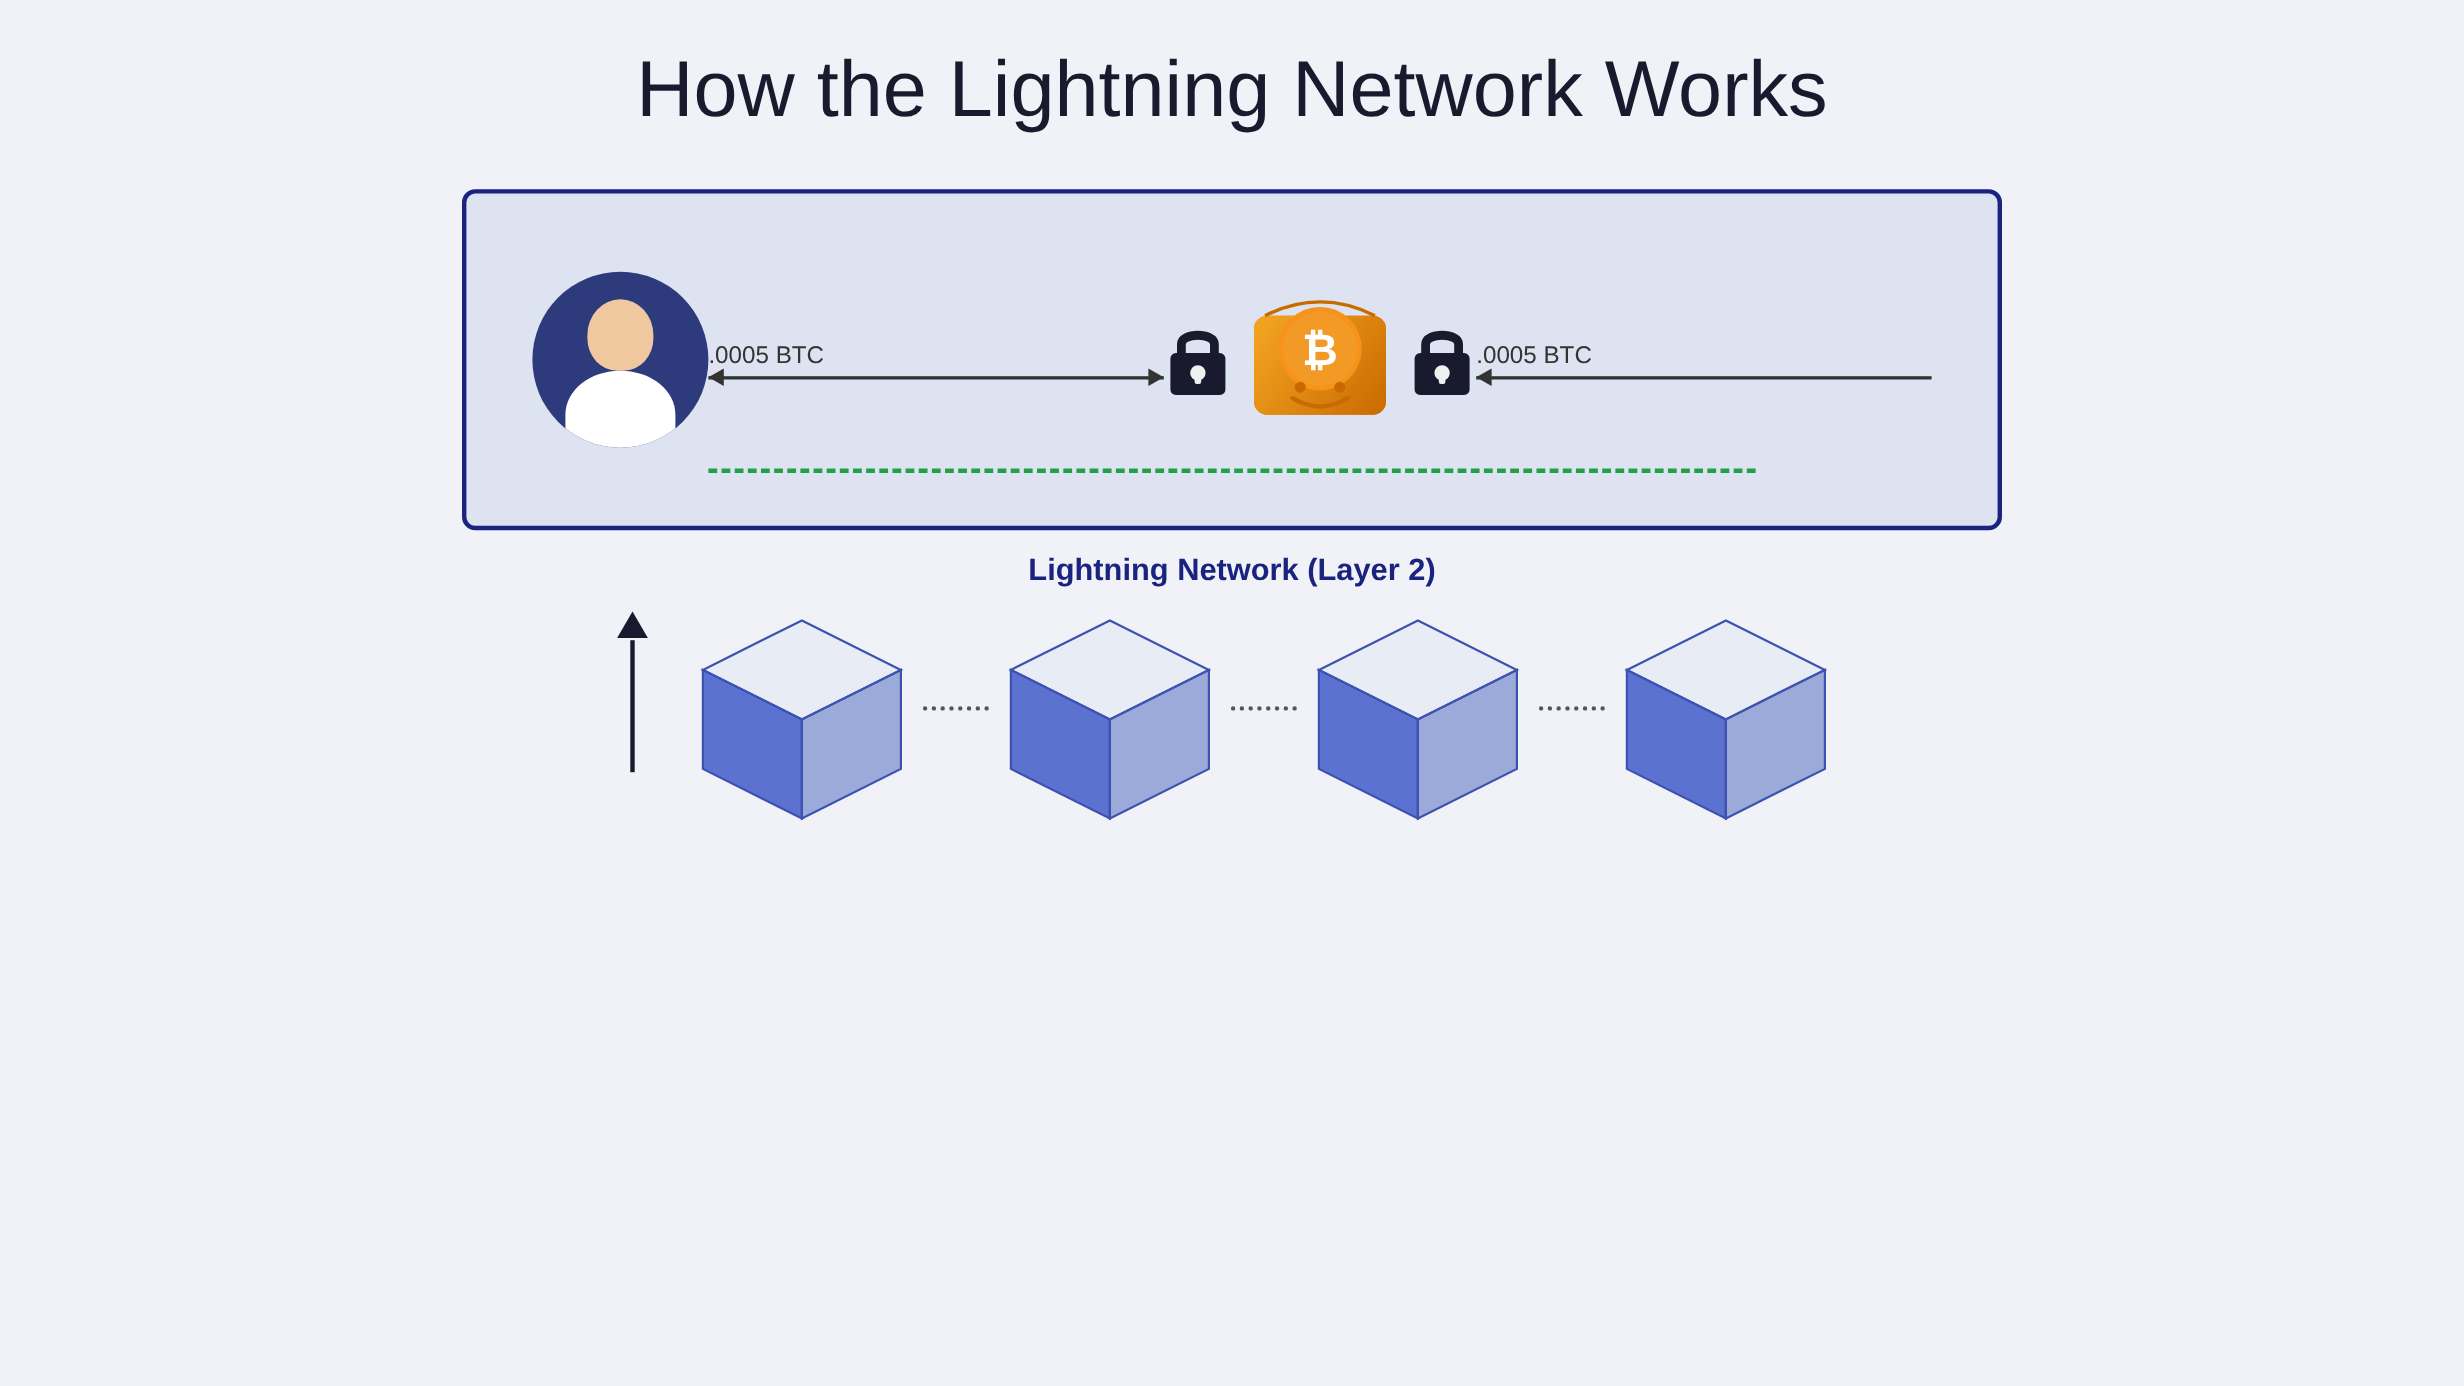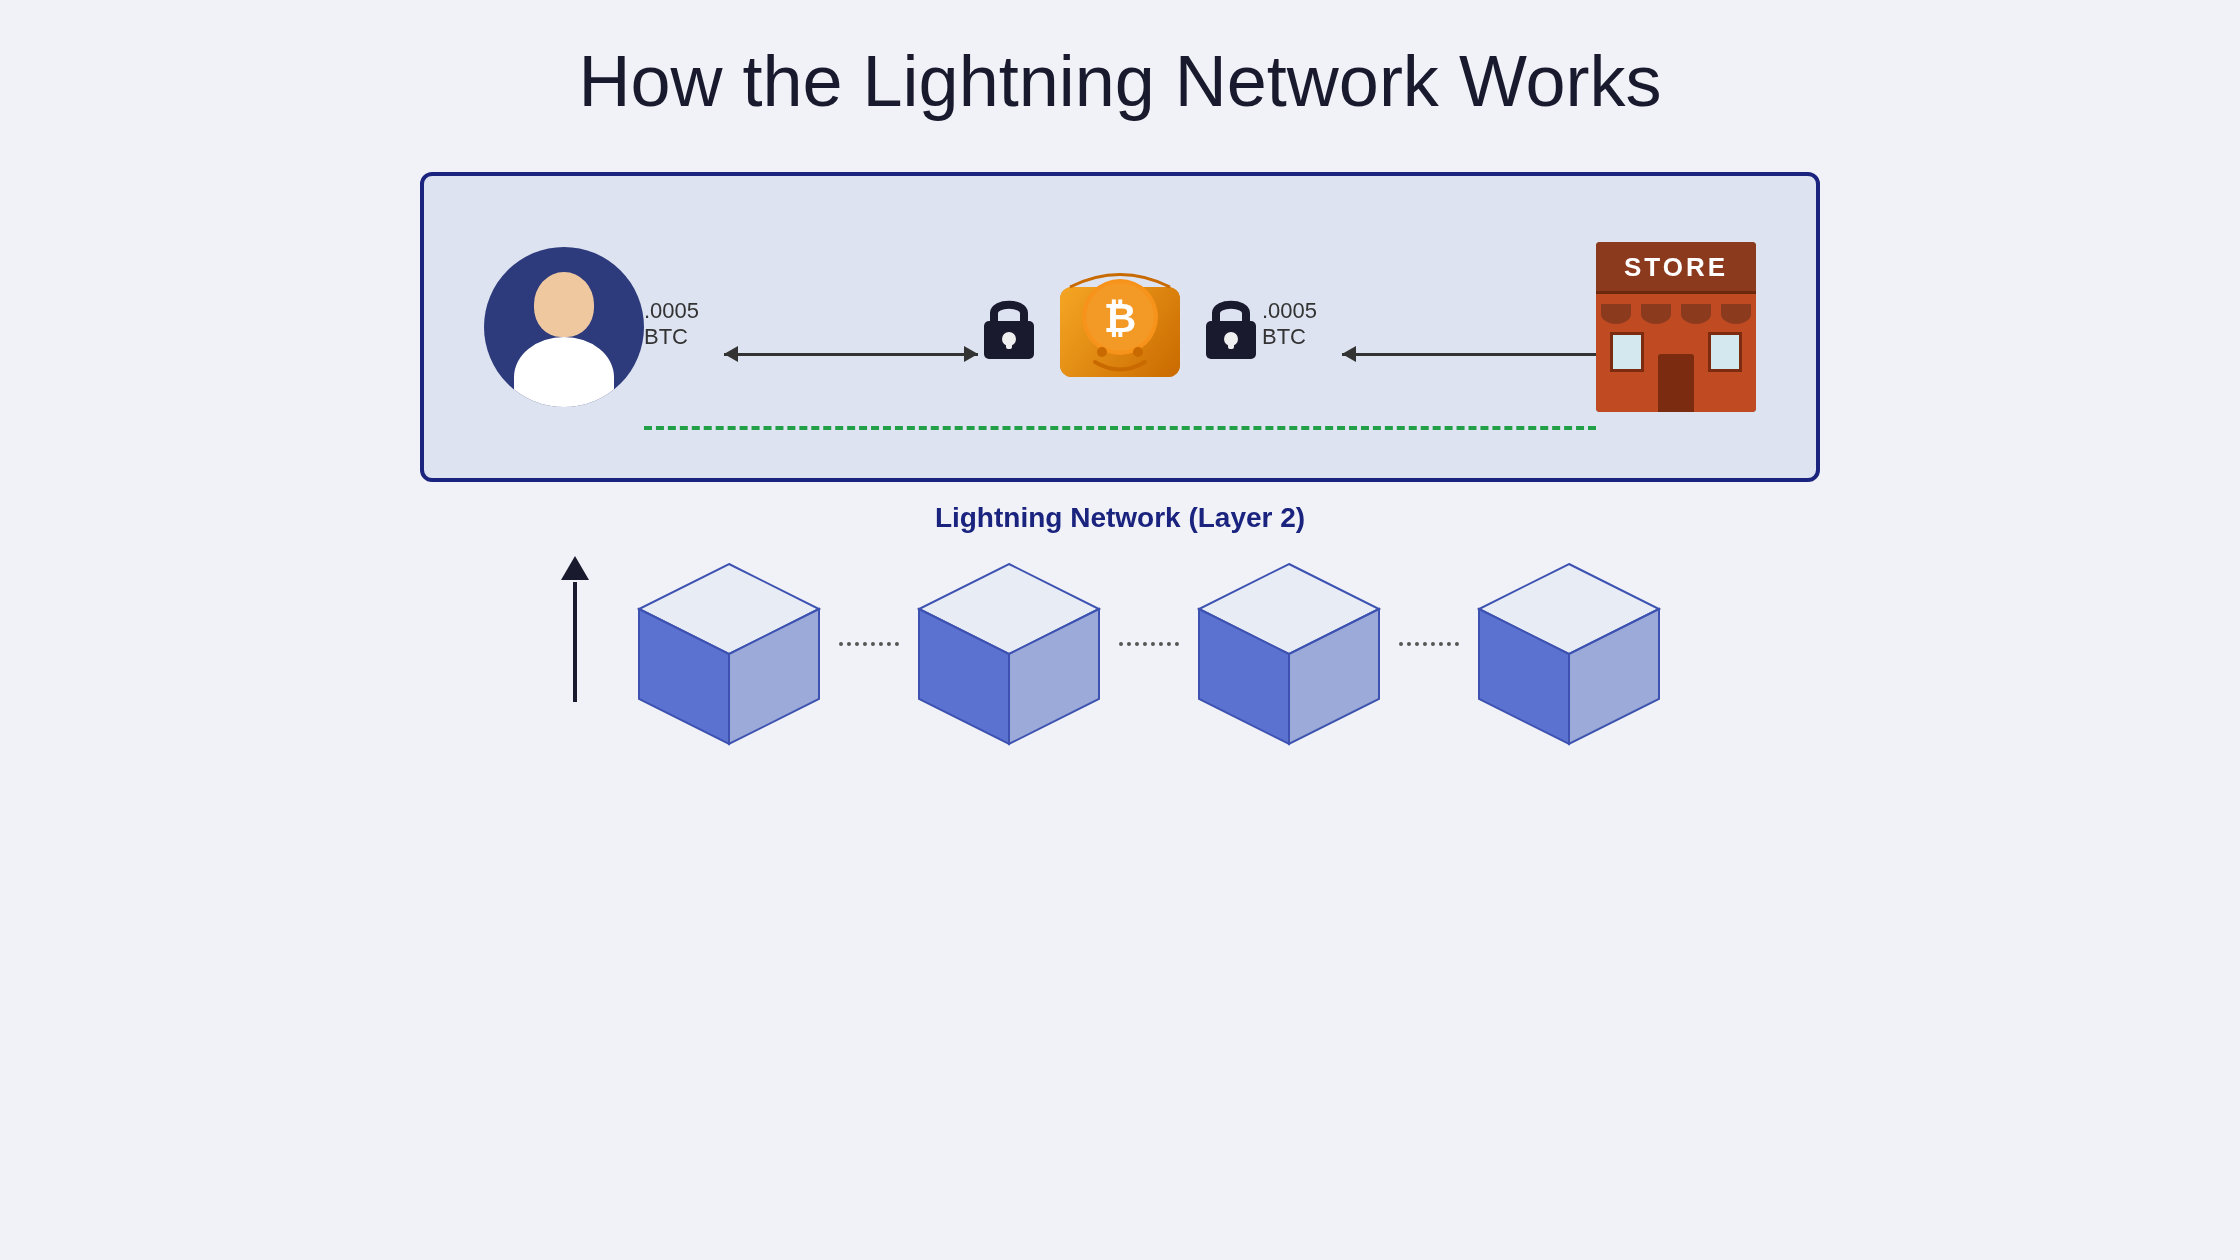--- a/index.html
+++ b/index.html
@@ -83,22 +83,22 @@
 
     .lock-icon {
       width: 62px;
       height: 72px;
       flex-shrink: 0;
     }
 
     .arrow-segment {
       flex: 1;
       display: flex;
-      flex-direction: row;
-      align-items: flex-end;
+      flex-direction: column;
+      align-items: flex-start;
       position: relative;
     }
 
     .arrow-label {
       font-size: 22px;
       color: #333;
       margin-bottom: 6px;
     }
 
     .arrow-both {
@@ -386,36 +386,20 @@
       <path d="M16 30V22C16 11 46 11 46 22V30" stroke="#1a1a2e" stroke-width="8" fill="none" stroke-linecap="round"></path>
       <circle cx="31" cy="48" r="7" fill="#f0f0f0"></circle>
       <rect x="28" y="48" width="6" height="10" rx="2" fill="#f0f0f0"></rect>
     </svg>
 
     <div class="arrow-segment">
       <span class="arrow-label">.0005 BTC</span>
       <div class="arrow-left"></div>
     </div>
 
-    <div class="store-container">
-      <div class="store-building">
-        <div class="store-sign">STORE</div>
-        <div class="store-front">
-          <div class="store-awning">
-            <div class="awning-scallop"></div>
-            <div class="awning-scallop"></div>
-            <div class="awning-scallop"></div>
-            <div class="awning-scallop"></div>
-          </div>
-          <div class="store-window-left"></div>
-          <div class="store-window-right"></div>
-          <div class="store-door"></div>
-        </div>
-      </div>
-    </div>
 
     <div style="position:absolute; bottom: 48px; left: 220px; right: 220px;">
       <div class="dashed-line"></div>
     </div>
   </div>
 
   <div class="lightning-label">Lightning Network (Layer 2)</div>
 
   <div class="bottom-section">
     <div class="bottom-row">

